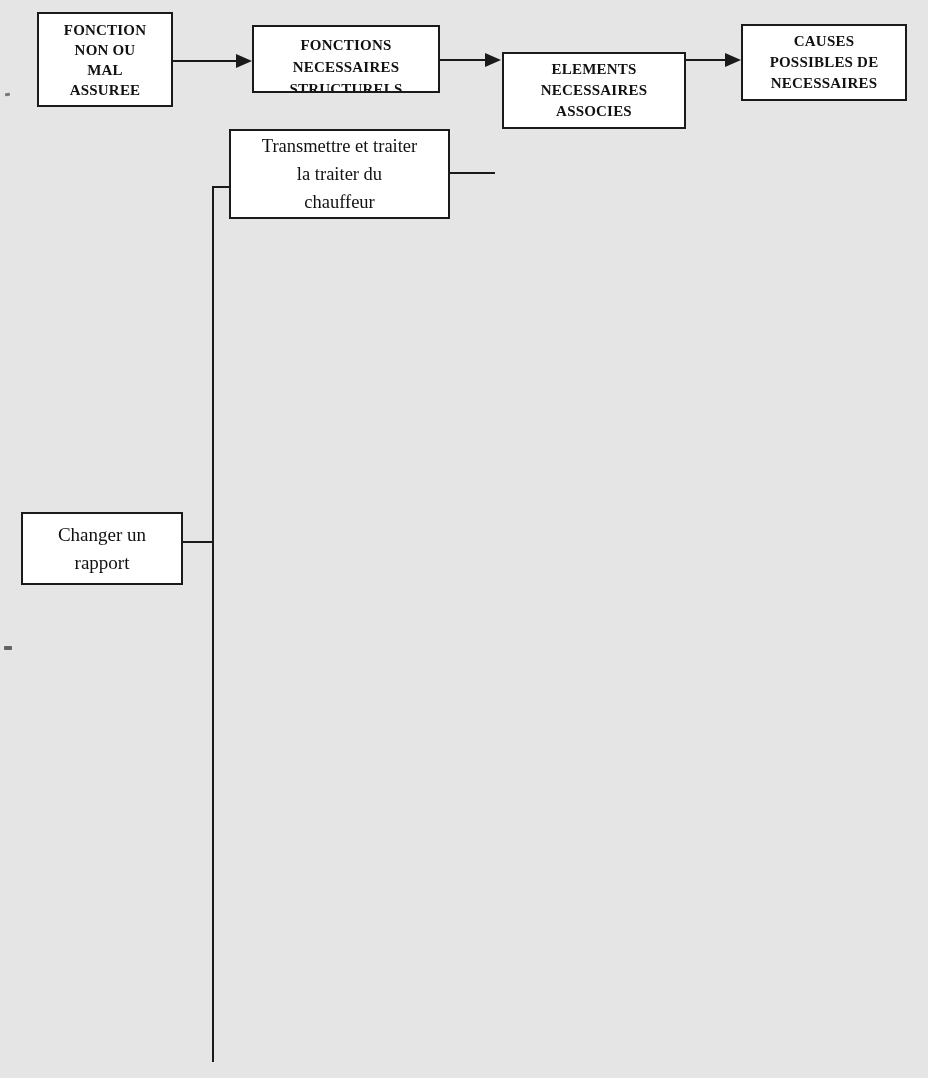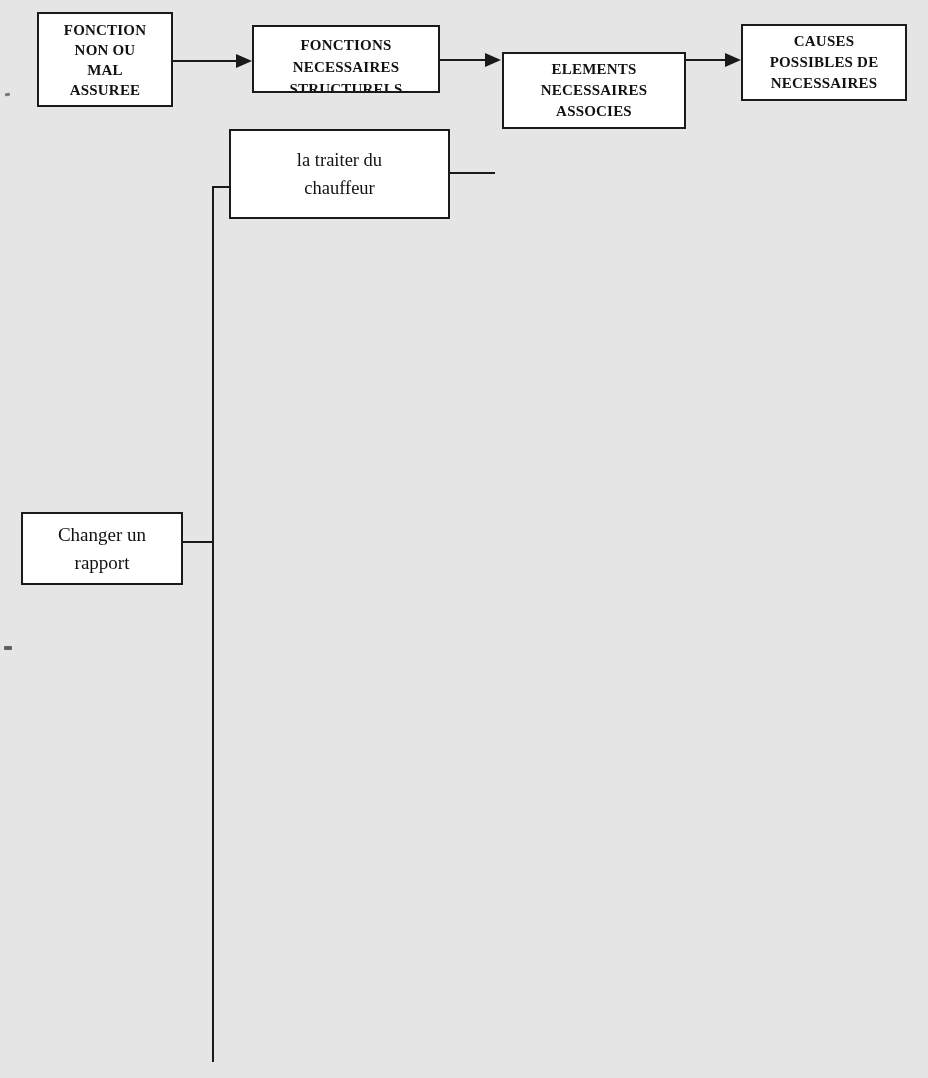--- a/index.html
+++ b/index.html
@@ -92,20 +92,21 @@
   <div class="conn" style="left:686px; top:59px; width:40px; height:2px;"></div>
   <div class="arrowhead" style="left:725px; top:53px;"></div>
 
   <div class="box hdr hdr34" style="left:741px; top:24px; width:166px; height:77px;">
     <div class="ln">CAUSES</div>
     <div class="ln">POSSIBLES DE</div>
     <div class="ln">NECESSAIRES</div>
   </div>
 
   <div class="box node" style="left:229px; top:129px; width:221px; height:90px;">
+    <div class="ln">Transmettre et traiter</div>
     <div class="ln">la traiter du</div>
     <div class="ln">chauffeur</div>
   </div>
 
   <div class="conn" style="left:449px; top:172px; width:46px; height:2px;"></div>
 
   <div class="conn" style="left:213px; top:186px; width:18px; height:2px;"></div>
 
   <div class="conn" style="left:212px; top:186px; width:2px; height:876px;"></div>
 

